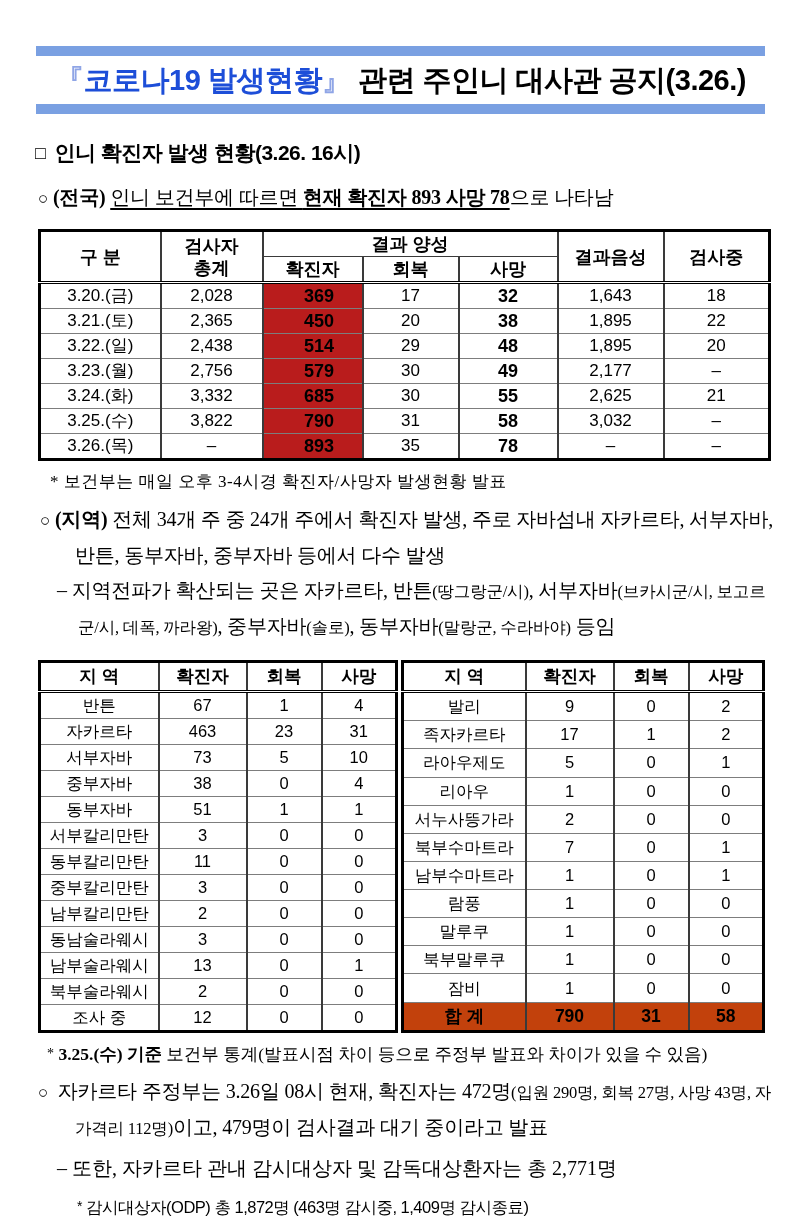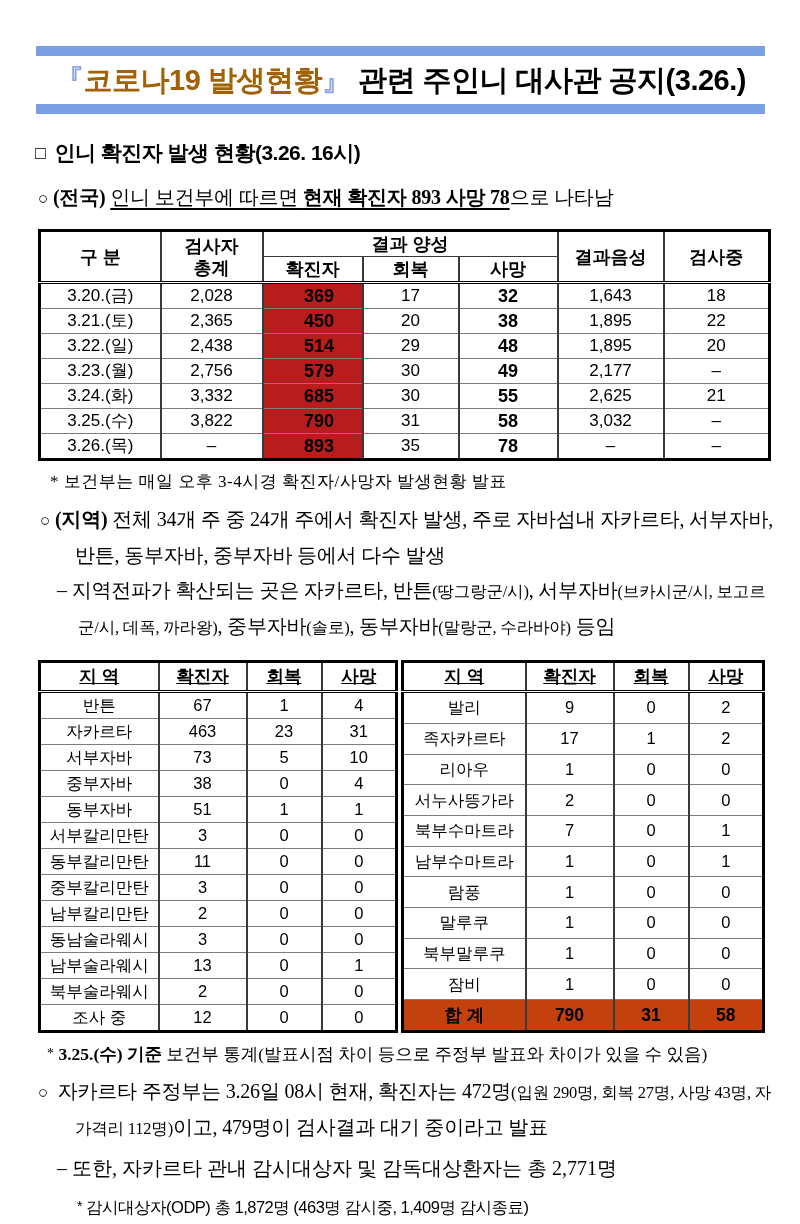--- a/index.html
+++ b/index.html
@@ -9,21 +9,21 @@
     position:relative; overflow:hidden; box-sizing:border-box;
   }
   
   .title-block {padding-top:46px; margin:0 35px 0 36px;}
   .bar {height:10px; background:#7aa0e2;}
   .title-line {
     text-align:center; font-family:"Liberation Sans", sans-serif;
     font-weight:700; font-size:29px; line-height:48px; letter-spacing:-0.5px;
     white-space:nowrap;
   }
-  .title-hl {color:#a16207;}
+  .title-hl {color:#1d4ed8;}
   .title-bracket {color:#8fa5e6;}
   
   .sec-head {
     margin:26px 0 0 35px; font-family:"Liberation Sans", sans-serif;
     font-weight:700; font-size:21px; line-height:26px; letter-spacing:-0.5px;
   }
   .sq {font-weight:400; font-size:18px; margin-right:9px; position:relative; top:-1px;}
   
   p {margin:0;}
   .bullet {font-size:17px;}
@@ -67,21 +67,21 @@
     border-collapse:collapse; table-layout:fixed;
     font-family:"Liberation Sans", sans-serif; text-align:center;
     border:3px solid #000;
   }
   .t2 th, .t2 td {
     padding:0; height:25px; line-height:25px; font-size:16.5px; font-weight:400;
     border-left:2px solid #3a3a3a; border-right:2px solid #3a3a3a;
     border-top:1px solid #7d7d7d; border-bottom:1px solid #7d7d7d;
     overflow:hidden; white-space:nowrap;
   }
-  .t2 thead th {height:27px; line-height:27px; font-size:17.5px; font-weight:700; border-bottom:3px double #000;text-decoration:underline;}
+  .t2 thead th {height:27px; line-height:27px; font-size:17.5px; font-weight:700; border-bottom:3px double #000;}
   .t2 tr.total td {background:#c2410c; font-weight:700; font-size:17.5px;}
 </style>
 </head>
 <body>
 
 <div class="page">
 
   <div class="title-block">
     <div class="bar"></div>
     <div class="title-line"><span class="title-bracket">『</span><span class="title-hl">코로나19 발생현황</span><span class="title-bracket">』</span><span> 관련 주인니 대사관 공지(3.26.)</span></div>
@@ -309,20 +309,26 @@
             <td class="c-num">0</td>
             <td class="c-num">2</td>
           </tr>
           <tr>
             <td class="c-region">족자카르타</td>
             <td class="c-num">17</td>
             <td class="c-num">1</td>
             <td class="c-num">2</td>
           </tr>
           <tr>
+            <td class="c-region">라아우제도</td>
+            <td class="c-num">5</td>
+            <td class="c-num">0</td>
+            <td class="c-num">1</td>
+          </tr>
+          <tr>
             <td class="c-region">리아우</td>
             <td class="c-num">1</td>
             <td class="c-num">0</td>
             <td class="c-num">0</td>
           </tr>
           <tr>
             <td class="c-region">서누사뜽가라</td>
             <td class="c-num">2</td>
             <td class="c-num">0</td>
             <td class="c-num">0</td>

